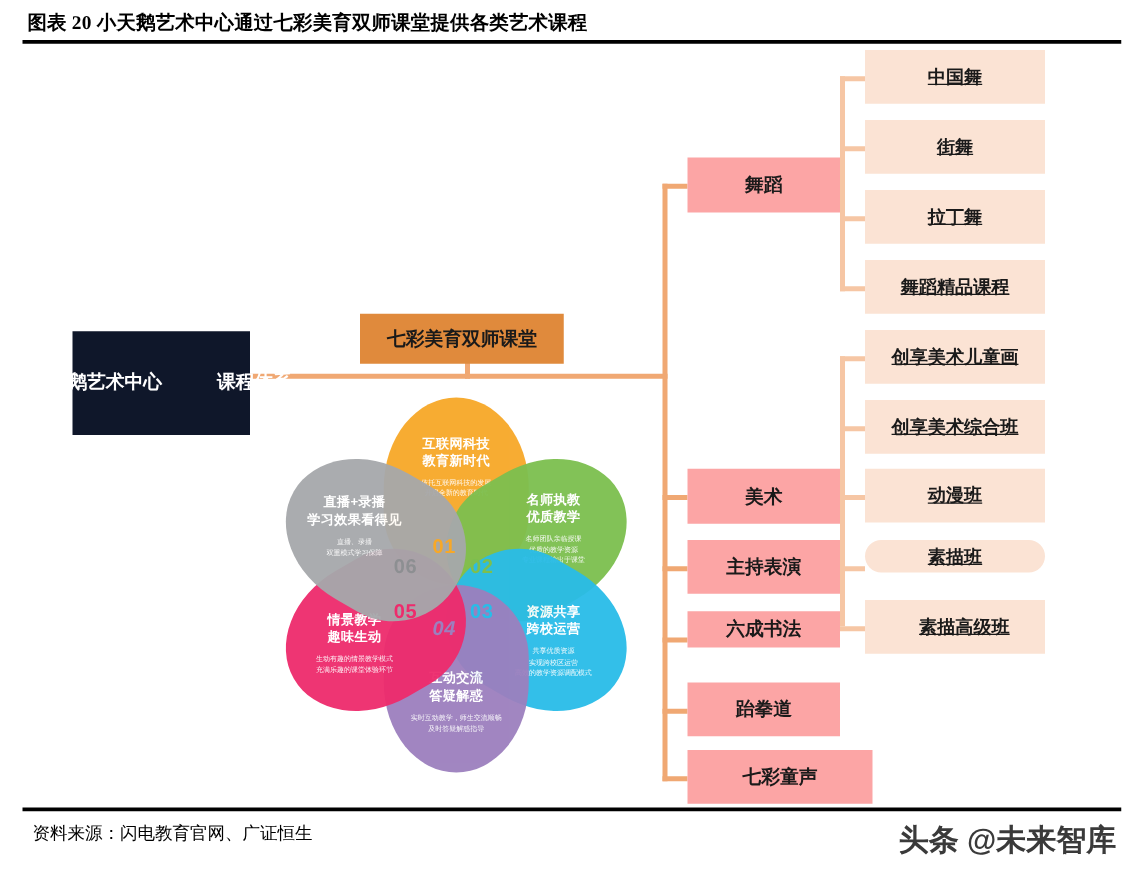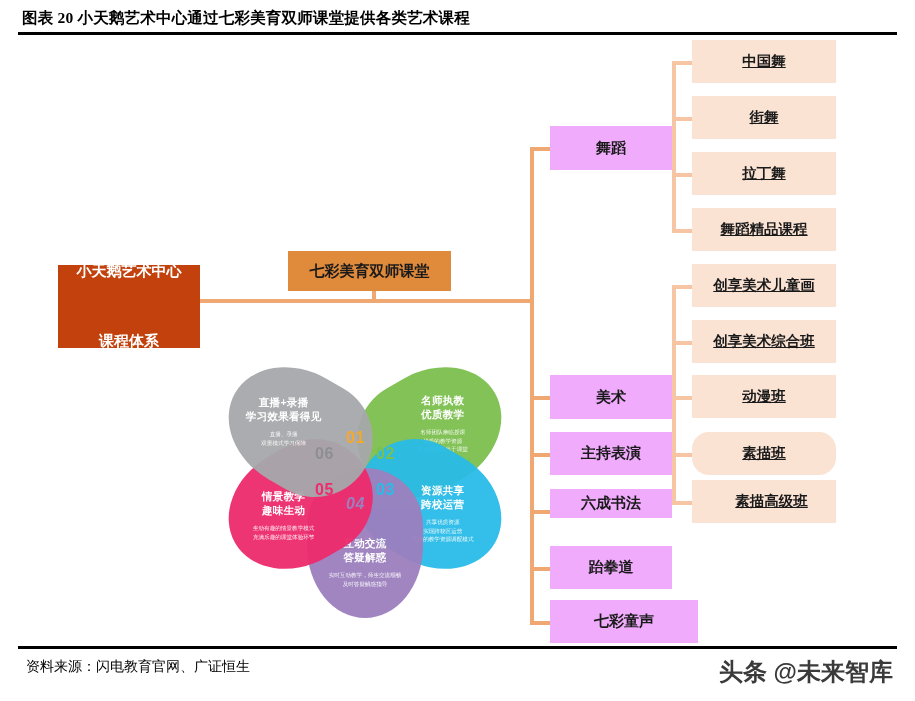--- a/index.html
+++ b/index.html
@@ -73,36 +73,36 @@
   
   .node {
     position: absolute;
     display: flex;
     align-items: center;
     justify-content: center;
     text-align: center;
     box-sizing: border-box;
   }
   .node-root {
-    background: #c2410c;
+    background: #0f172a;
     color: #ffffff;
     font-size: 15px;
     font-weight: bold;
     line-height: 1.7;
-    flex-direction: column;
+    flex-direction: row;
     gap: 44px;
   }
   .node-primary {
     background: #E08A3C;
     color: #1a1a1a;
     font-size: 15px;
     font-weight: bold;
   }
   .node-cat {
-    background: #f0abfc;
+    background: #fca5a5;
     color: #1a1a1a;
     font-size: 15px;
     font-weight: bold;
   }
   .node-leaf {
     background: #FBE3D4;
     color: #1a1a1a;
     font-size: 14.5px;
     font-weight: bold;
     text-decoration: underline;
@@ -238,29 +238,37 @@
 
 <div class="node node-leaf" style="left:692px; top:264px; width:144px; height:43px;">
   <span class="nowrap">创享美术儿童画</span>
 </div>
 <div class="node node-leaf" style="left:692px; top:320px; width:144px; height:43px;">
   <span class="nowrap">创享美术综合班</span>
 </div>
 <div class="node node-leaf" style="left:692px; top:375px; width:144px; height:43px;">
   <span class="nowrap">动漫班</span>
 </div>
-<div class="node node-leaf" style="left:692px; top:432px; width:144px; height:43px;border-radius:17px;">
+<div class="node node-leaf" style="left:692px; top:432px; width:144px; height:26px;border-radius:17px;">
   <span class="nowrap">素描班</span>
 </div>
 <div class="node node-leaf" style="left:692px; top:480px; width:144px; height:43px;padding-left:15px;">
   <span class="nowrap">素描高级班</span>
 </div>
 
 <div id="flower">
 
+  <div class="petal" style="transform:rotate(0deg); background:#F7A828;">
+    <div class="ptxt">
+      <div class="ptitle">互联网科技</div>
+      <div class="ptitle">教育新时代</div>
+      <div class="pdesc" style="white-space:pre-line;">依托互联网科技的发展
+开启全新的教育时代</div>
+    </div>
+  </div>
 
   <div class="petal" style="transform:rotate(60deg); background:#7CBF4F;">
     <div class="ptxt" style="transform:rotate(-60deg);">
       <div class="ptitle">名师执教</div>
       <div class="ptitle">优质教学</div>
       <div class="pdesc" style="white-space:pre-line;">名师团队亲临授课
 优质的教学资源
 专业课程输出于课堂</div>
     </div>
   </div>

